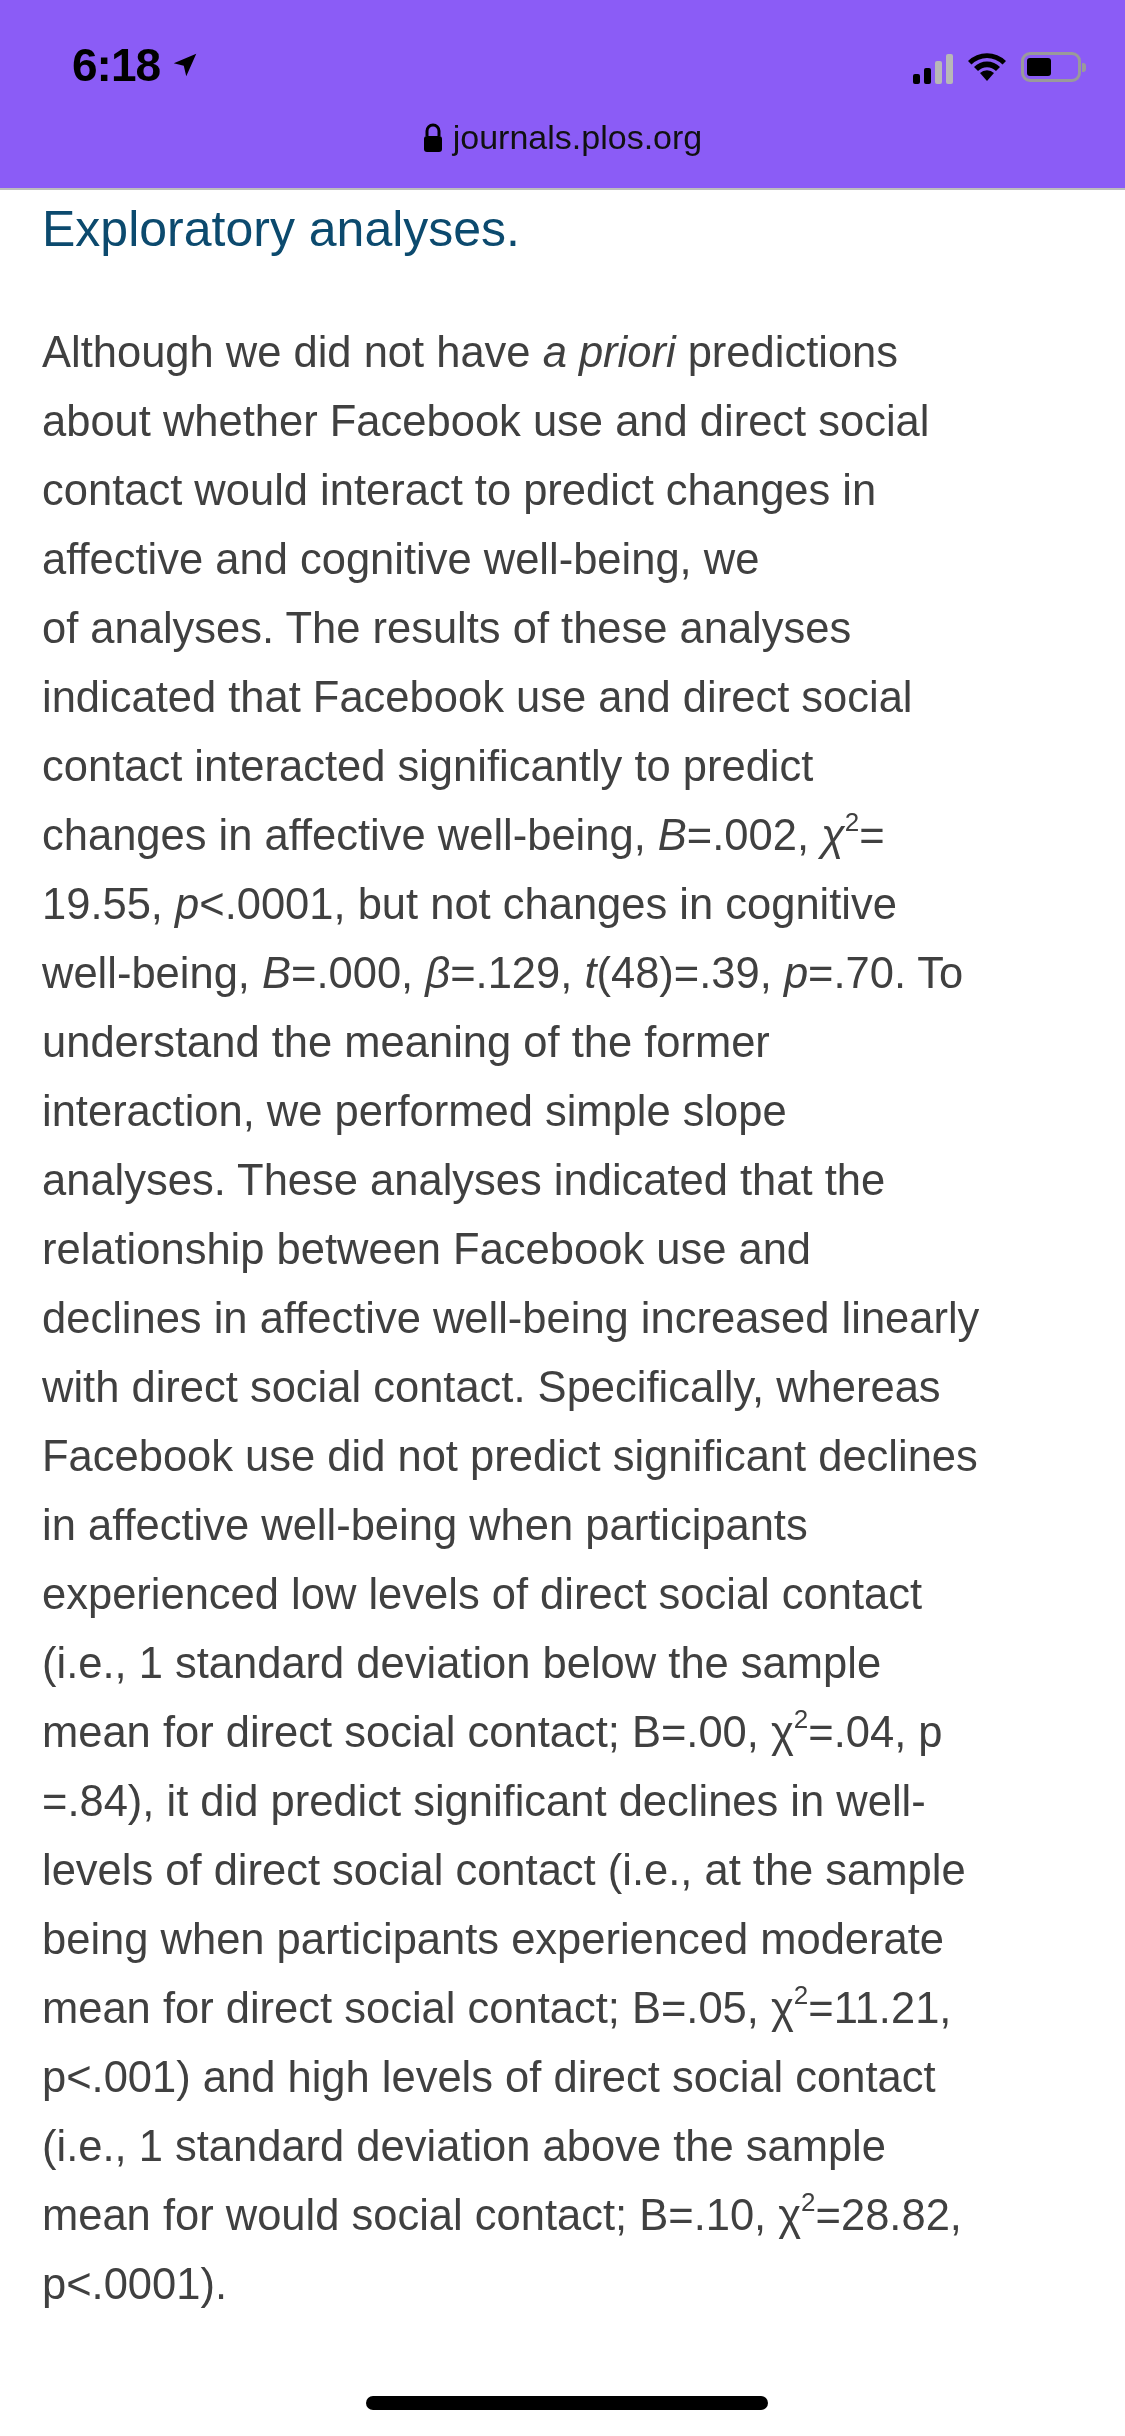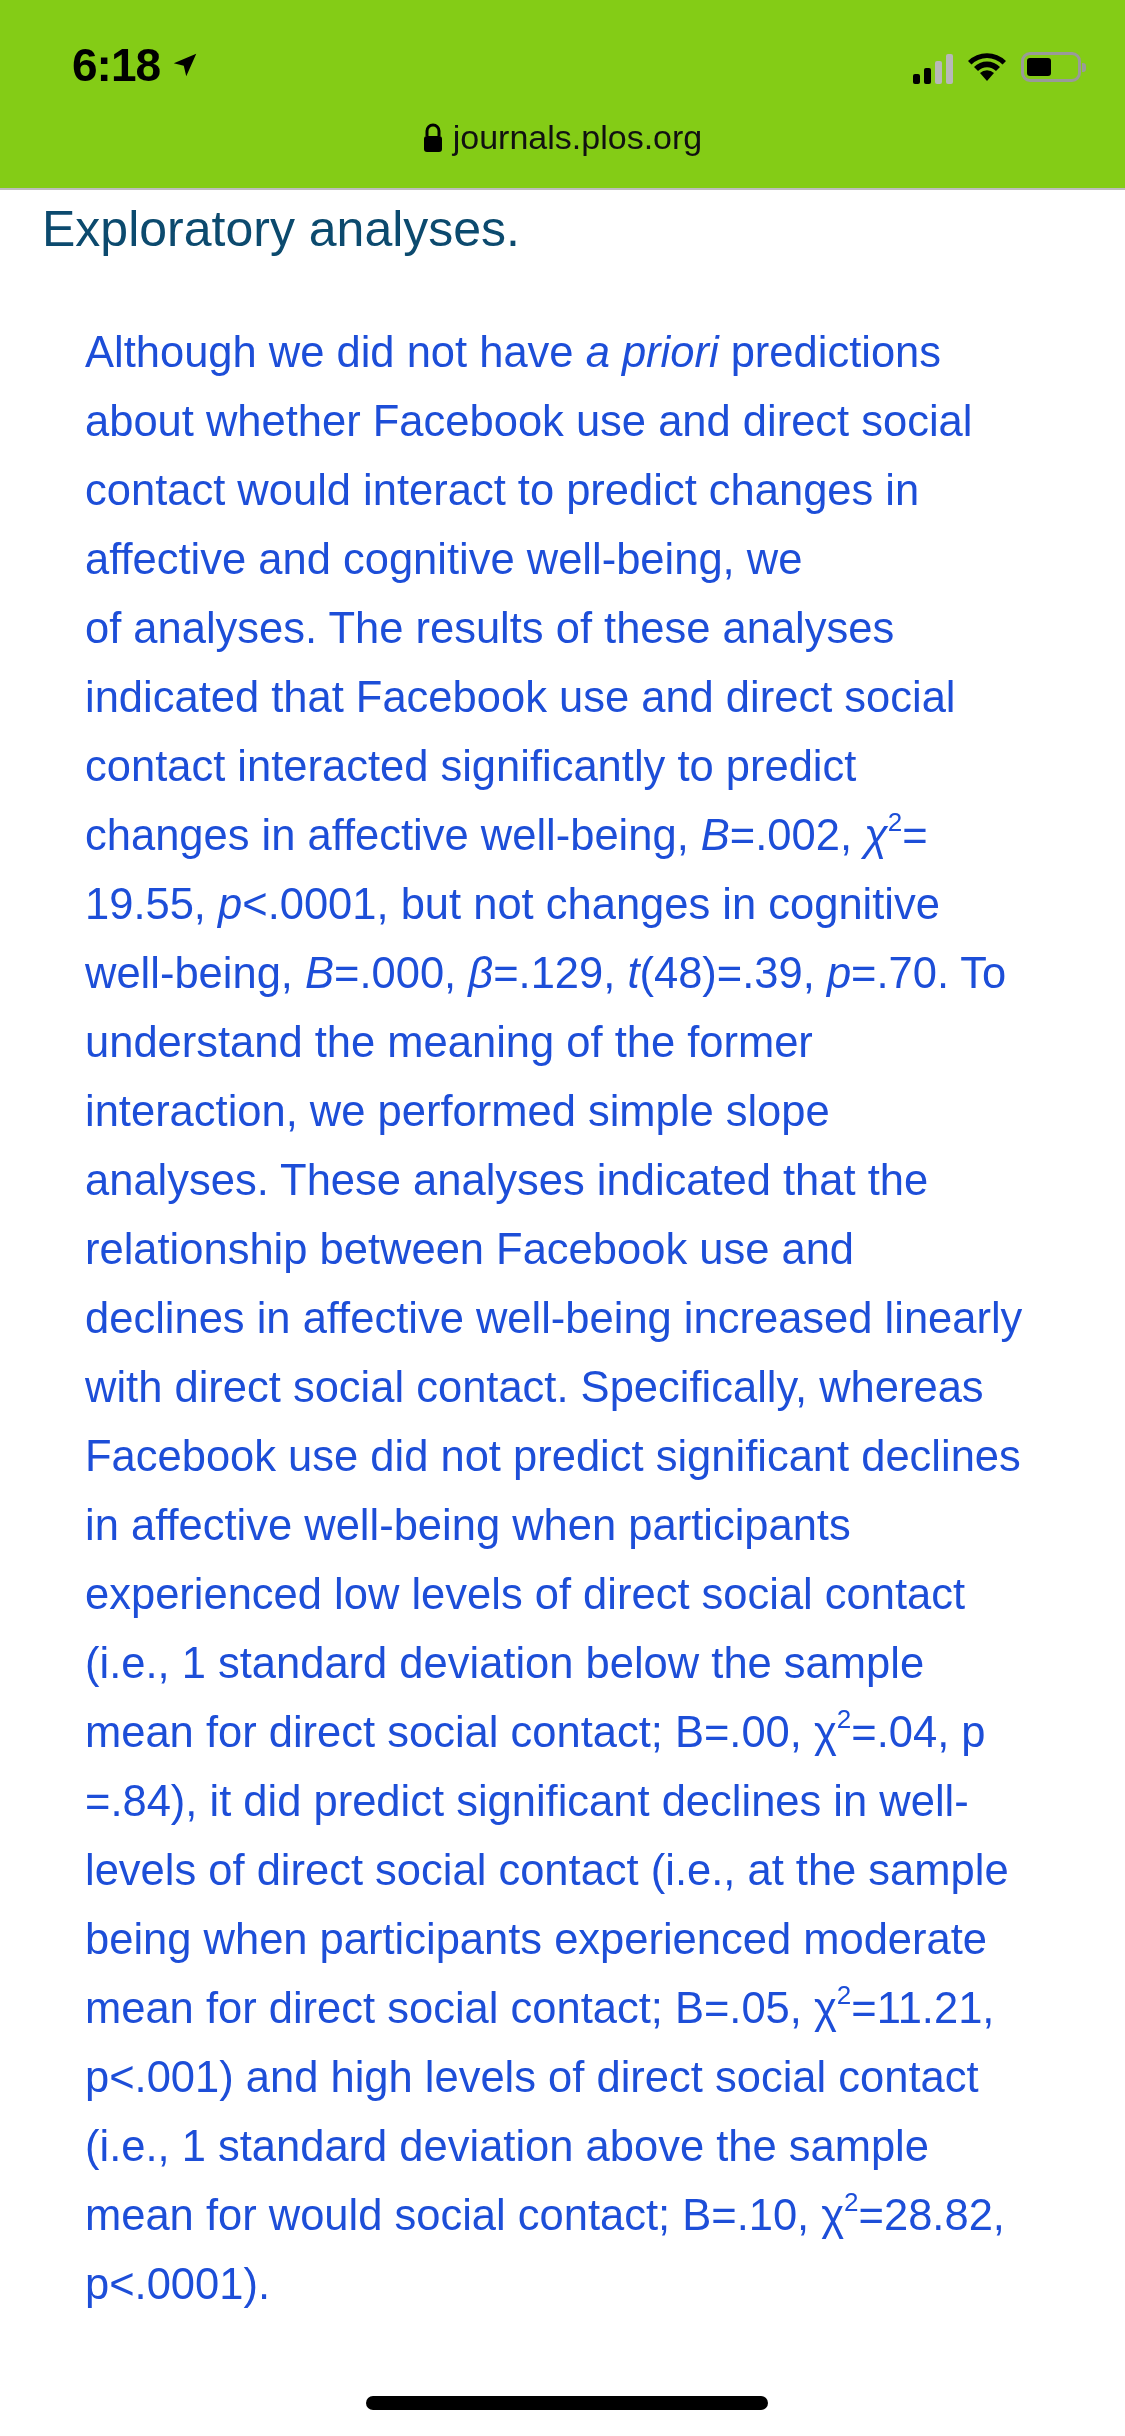--- a/index.html
+++ b/index.html
@@ -4,21 +4,21 @@
 <style>
   html, body { margin: 0; padding: 0; }
   body {
     width: 1125px; height: 2436px; overflow: hidden;
     background: #ffffff;
     font-family: "Liberation Sans", sans-serif;
     position: relative;
   }
   .topbar {
     position: absolute; left: 0; top: 0; width: 1125px; height: 190px;
-    background: #84cc16;
+    background: #8b5cf6;
     border-bottom: 2px solid #bdbdbd;
     box-sizing: border-box;
   }
   .time {
     position: absolute; left: 72px; top: 38px;
     font-size: 46px; font-weight: bold; color: #000;
     letter-spacing: -1px;
     display: flex; align-items: center;
   }
   .loc-icon { margin-left: 10px; width: 30px; height: 30px; }
@@ -41,21 +41,21 @@
     display: flex; justify-content: center; align-items: center; gap: 10px;
   }
   .lock-icon { width: 20px; height: 30px; }
   .content { position: absolute; left: 42px; top: 190px; width: 1050px; color: #333333; }
   .heading {
     position: absolute; left: 0; top: 10px;
     font-size: 50px; color: #0c4a6e; white-space: nowrap;
   }
   .para { position: absolute; left: 0; top: 128px; }
   .line {
-    height: 69px; line-height: 69px; font-size: 43.5px; white-space: nowrap; color: #1d4ed8; margin-left: 43px;
+    height: 69px; line-height: 69px; font-size: 43.5px; white-space: nowrap; color: #404040;
   }
   .line i { font-style: italic; }
   .line sup { font-size: 26px; line-height: 0; position: relative; top: -4px; }
   .home-indicator {
     position: absolute; left: 366px; top: 2396px; width: 402px; height: 14px;
     background: #000; border-radius: 7px;
   }
 </style>
 </head>
 <body>

